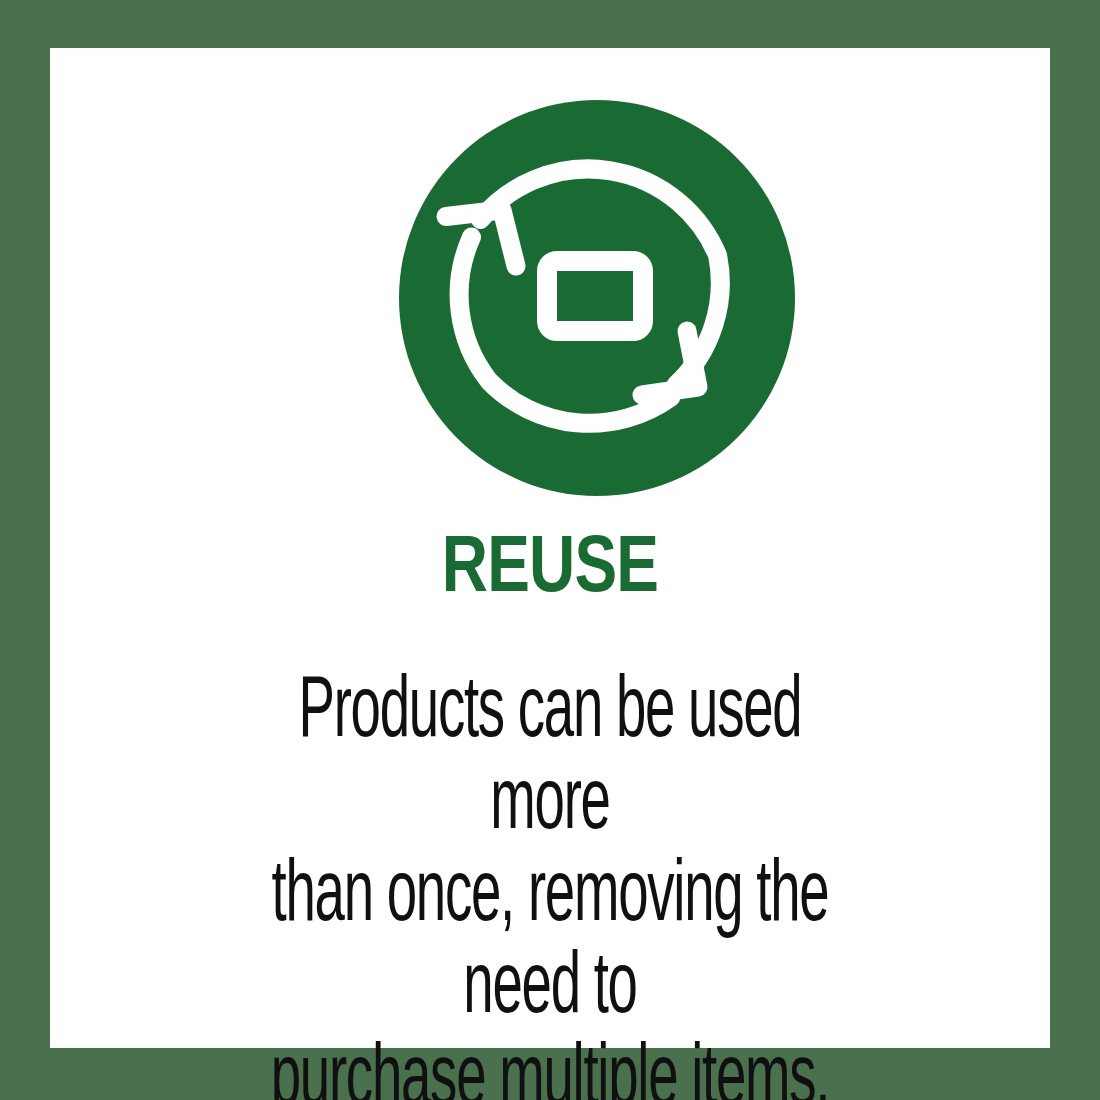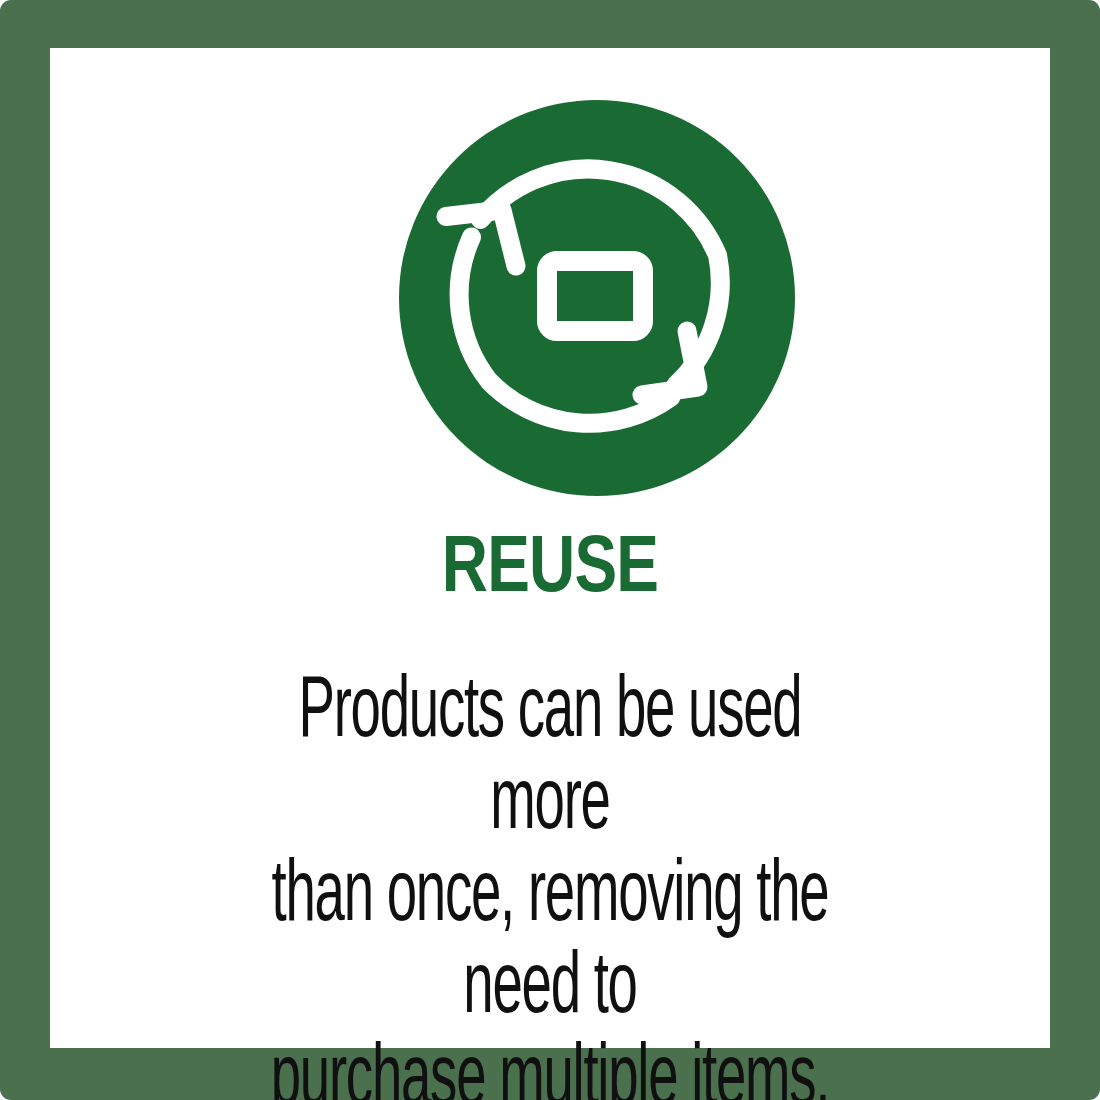--- a/index.html
+++ b/index.html
@@ -8,21 +8,20 @@
     padding: 0;
     background: #ffffff;
   }
 
   #canvas {
     position: relative;
     width: 1100px;
     height: 1100px;
     overflow: hidden;
     font-family: "Liberation Sans", "DejaVu Sans", sans-serif;
-    border-radius: 11px;
   }
 
   
   .frame {
     position: absolute;
     inset: 0;
     background: #4a704e;
   }
 
   

